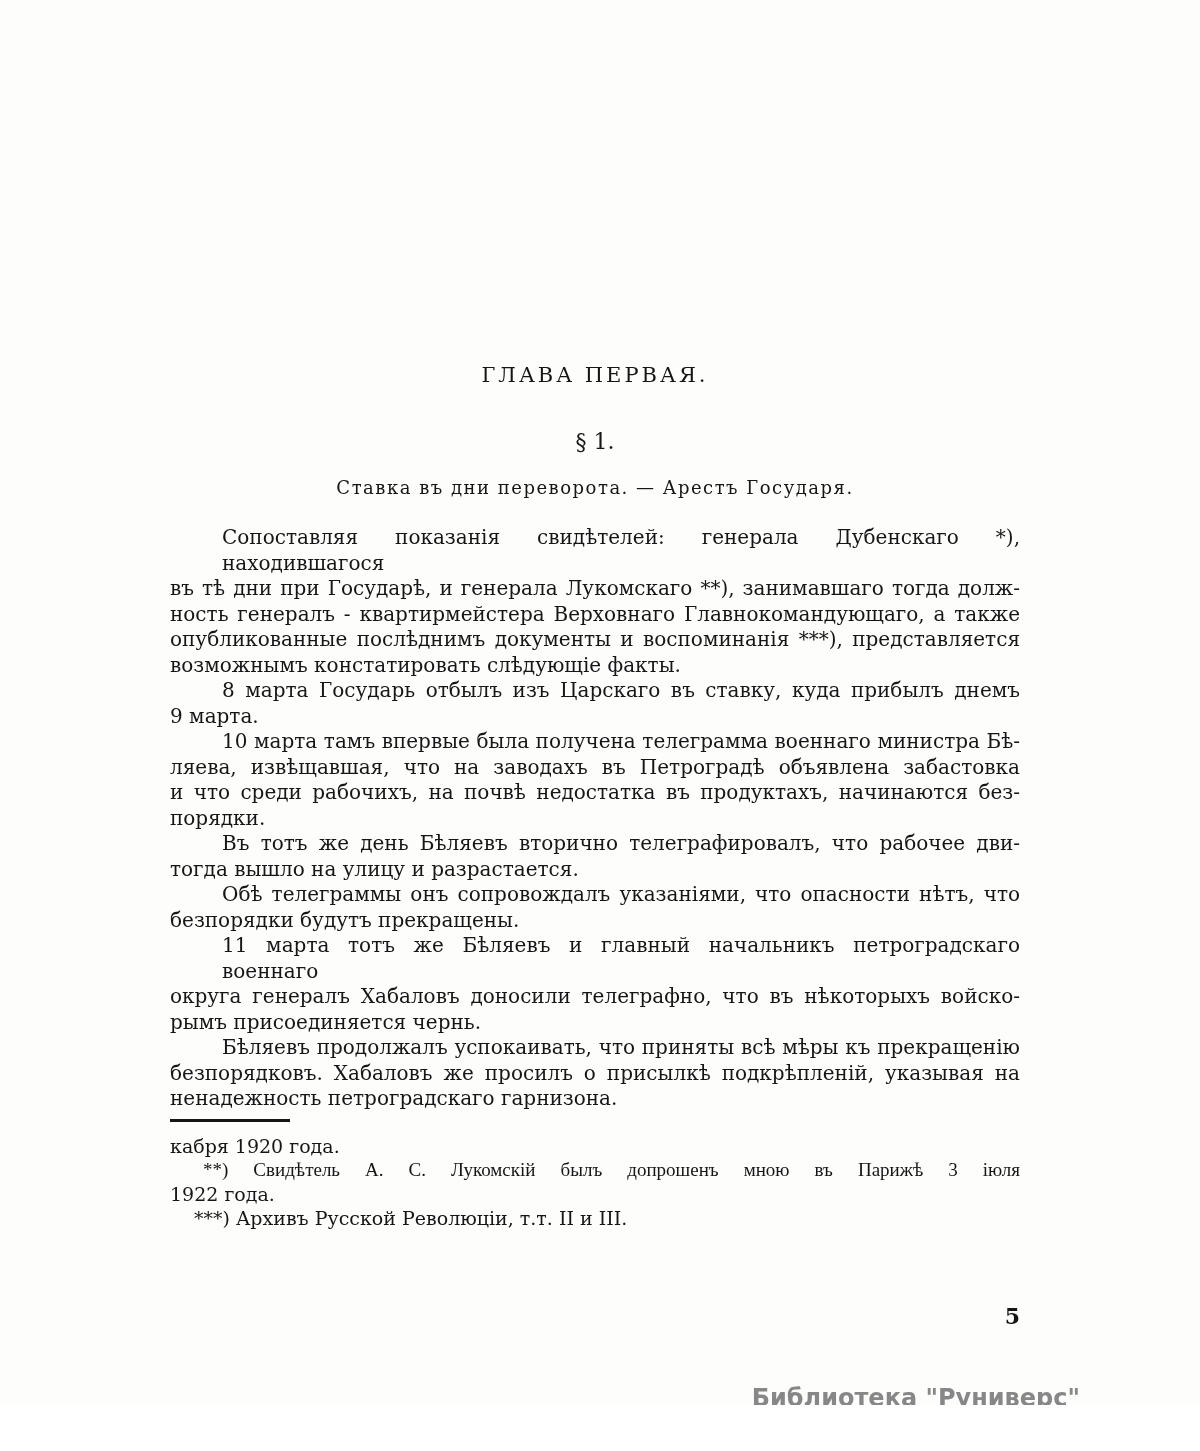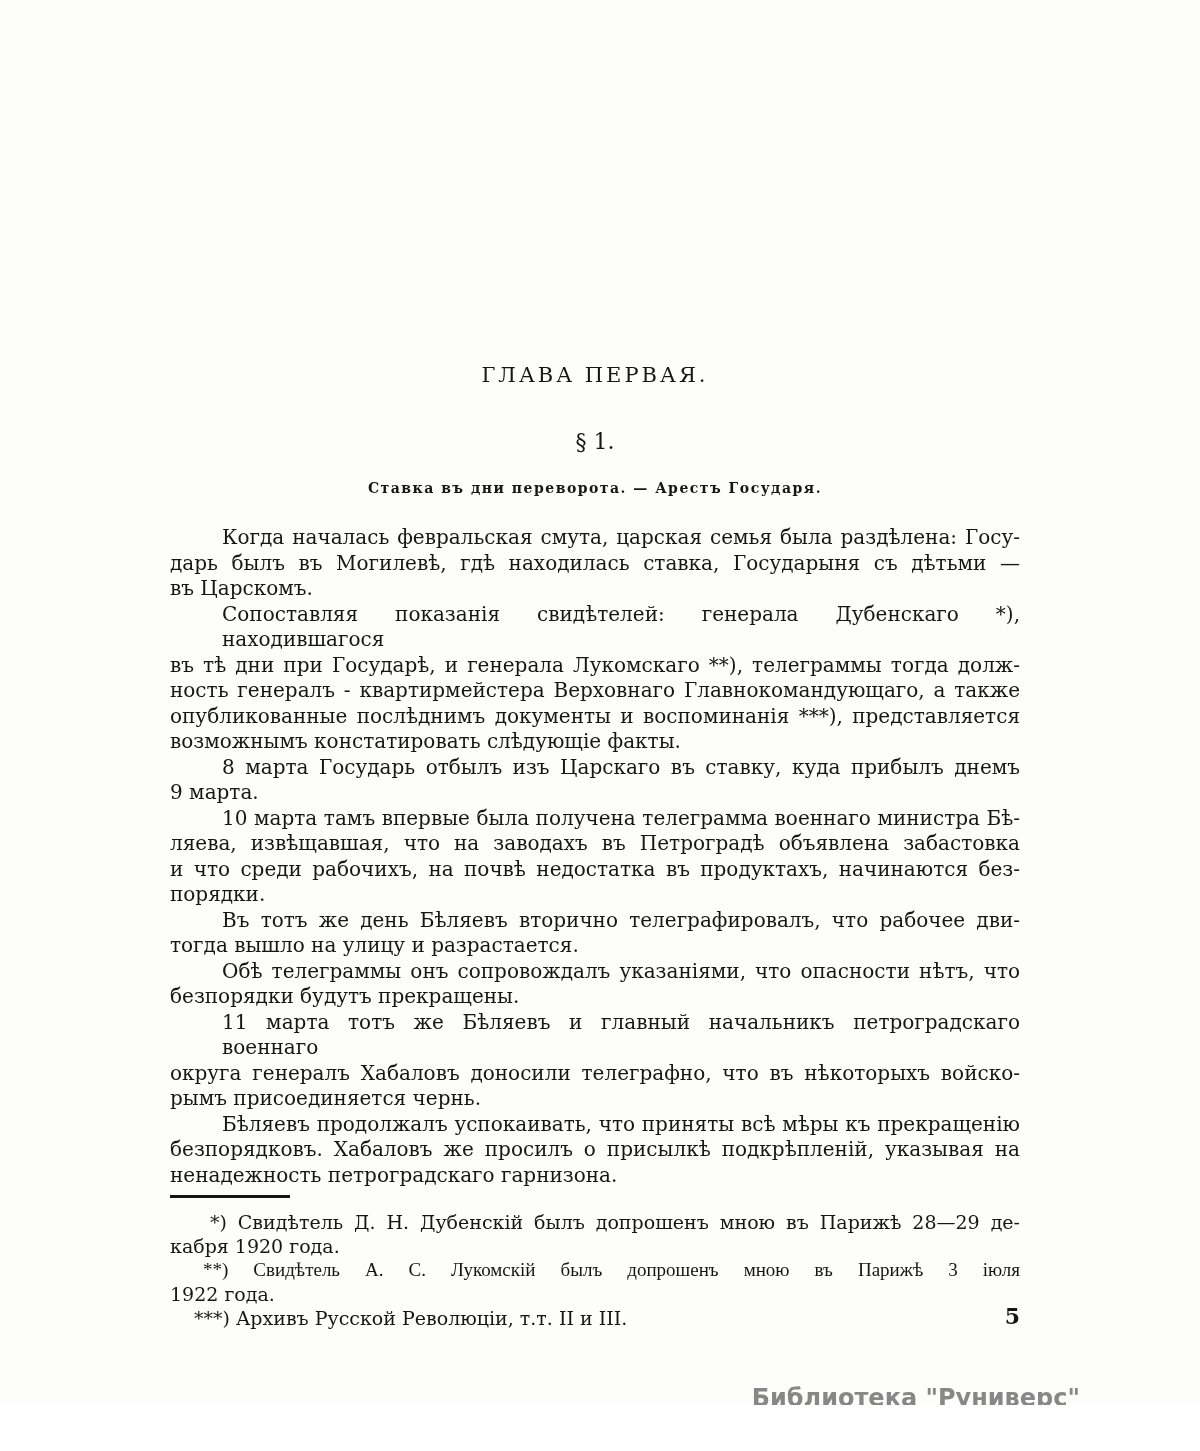--- a/index.html
+++ b/index.html
@@ -31,22 +31,22 @@
     font-weight: normal;
   }
   .section-mark {
     text-align: center;
     font-size: 22px;
     line-height: 28px;
     margin: 0 0 21px 0;
   }
   .subtitle {
     text-align: center;
-    font-size: 14px;
-    font-weight: bold;
+    font-size: 18px;
+    font-weight: normal;
     letter-spacing: 1.5px;
     line-height: 22px;
     margin: 0 0 26px 0;
   }
   .body-text {
     font-size: 20px;
     line-height: 25.5px;
   }
   .paragraph { margin: 0; }
   .line {
@@ -90,27 +90,22 @@
 </head>
 <body>
 
 <div class="page">
   <div class="content">
     <div class="chapter-title">ГЛАВА ПЕРВАЯ.</div>
     <div class="section-mark">§ 1.</div>
     <div class="subtitle">Ставка въ дни переворота. — Арестъ Государя.</div>
     <div class="body-text">
         <div class="paragraph">
-          <div class="line first">Когда началась февральская смута, царская семья была раздѣлена: Госу-</div>
-          <div class="line">дарь былъ въ Могилевѣ, гдѣ находилась ставка, Государыня съ дѣтьми —</div>
-          <div class="line last">въ Царскомъ.</div>
-        </div>
-        <div class="paragraph">
           <div class="line first">Сопоставляя показанія свидѣтелей: генерала Дубенскаго *), находившагося</div>
-          <div class="line">въ тѣ дни при Государѣ, и генерала Лукомскаго **), телеграммы тогда долж-</div>
+          <div class="line">въ тѣ дни при Государѣ, и генерала Лукомскаго **), занимавшаго тогда долж-</div>
           <div class="line">ность генералъ - квартирмейстера Верховнаго Главнокомандующаго, а также</div>
           <div class="line">опубликованные послѣднимъ документы и воспоминанія ***), представляется</div>
           <div class="line last">возможнымъ констатировать слѣдующіе факты.</div>
         </div>
         <div class="paragraph">
           <div class="line first">8 марта Государь отбылъ изъ Царскаго въ ставку, куда прибылъ днемъ</div>
           <div class="line last">9 марта.</div>
         </div>
         <div class="paragraph">
           <div class="line first">10 марта тамъ впервые была получена телеграмма военнаго министра Бѣ-</div>
@@ -133,21 +128,20 @@
         </div>
         <div class="paragraph">
           <div class="line first">Бѣляевъ продолжалъ успокаивать, что приняты всѣ мѣры къ прекращенію</div>
           <div class="line">безпорядковъ. Хабаловъ же просилъ о присылкѣ подкрѣпленій, указывая на</div>
           <div class="line last">ненадежность петроградскаго гарнизона.</div>
         </div>
       </div>
     <div class="footnote-rule"></div>
     <div class="footnotes">
         <div class="footnote">
-          <div class="line first">*) Свидѣтель Д. Н. Дубенскій былъ допрошенъ мною въ Парижѣ 28—29 де-</div>
           <div class="line last">кабря 1920 года.</div>
         </div>
         <div class="footnote">
           <div class="line first">**) Свидѣтель А. С. Лукомскій былъ допрошенъ мною въ Парижѣ 3 іюля</div>
           <div class="line last">1922 года.</div>
         </div>
         <div class="footnote">
           <div class="line first last">***) Архивъ Русской Революціи, т.т. II и III.</div>
         </div>
       </div>

